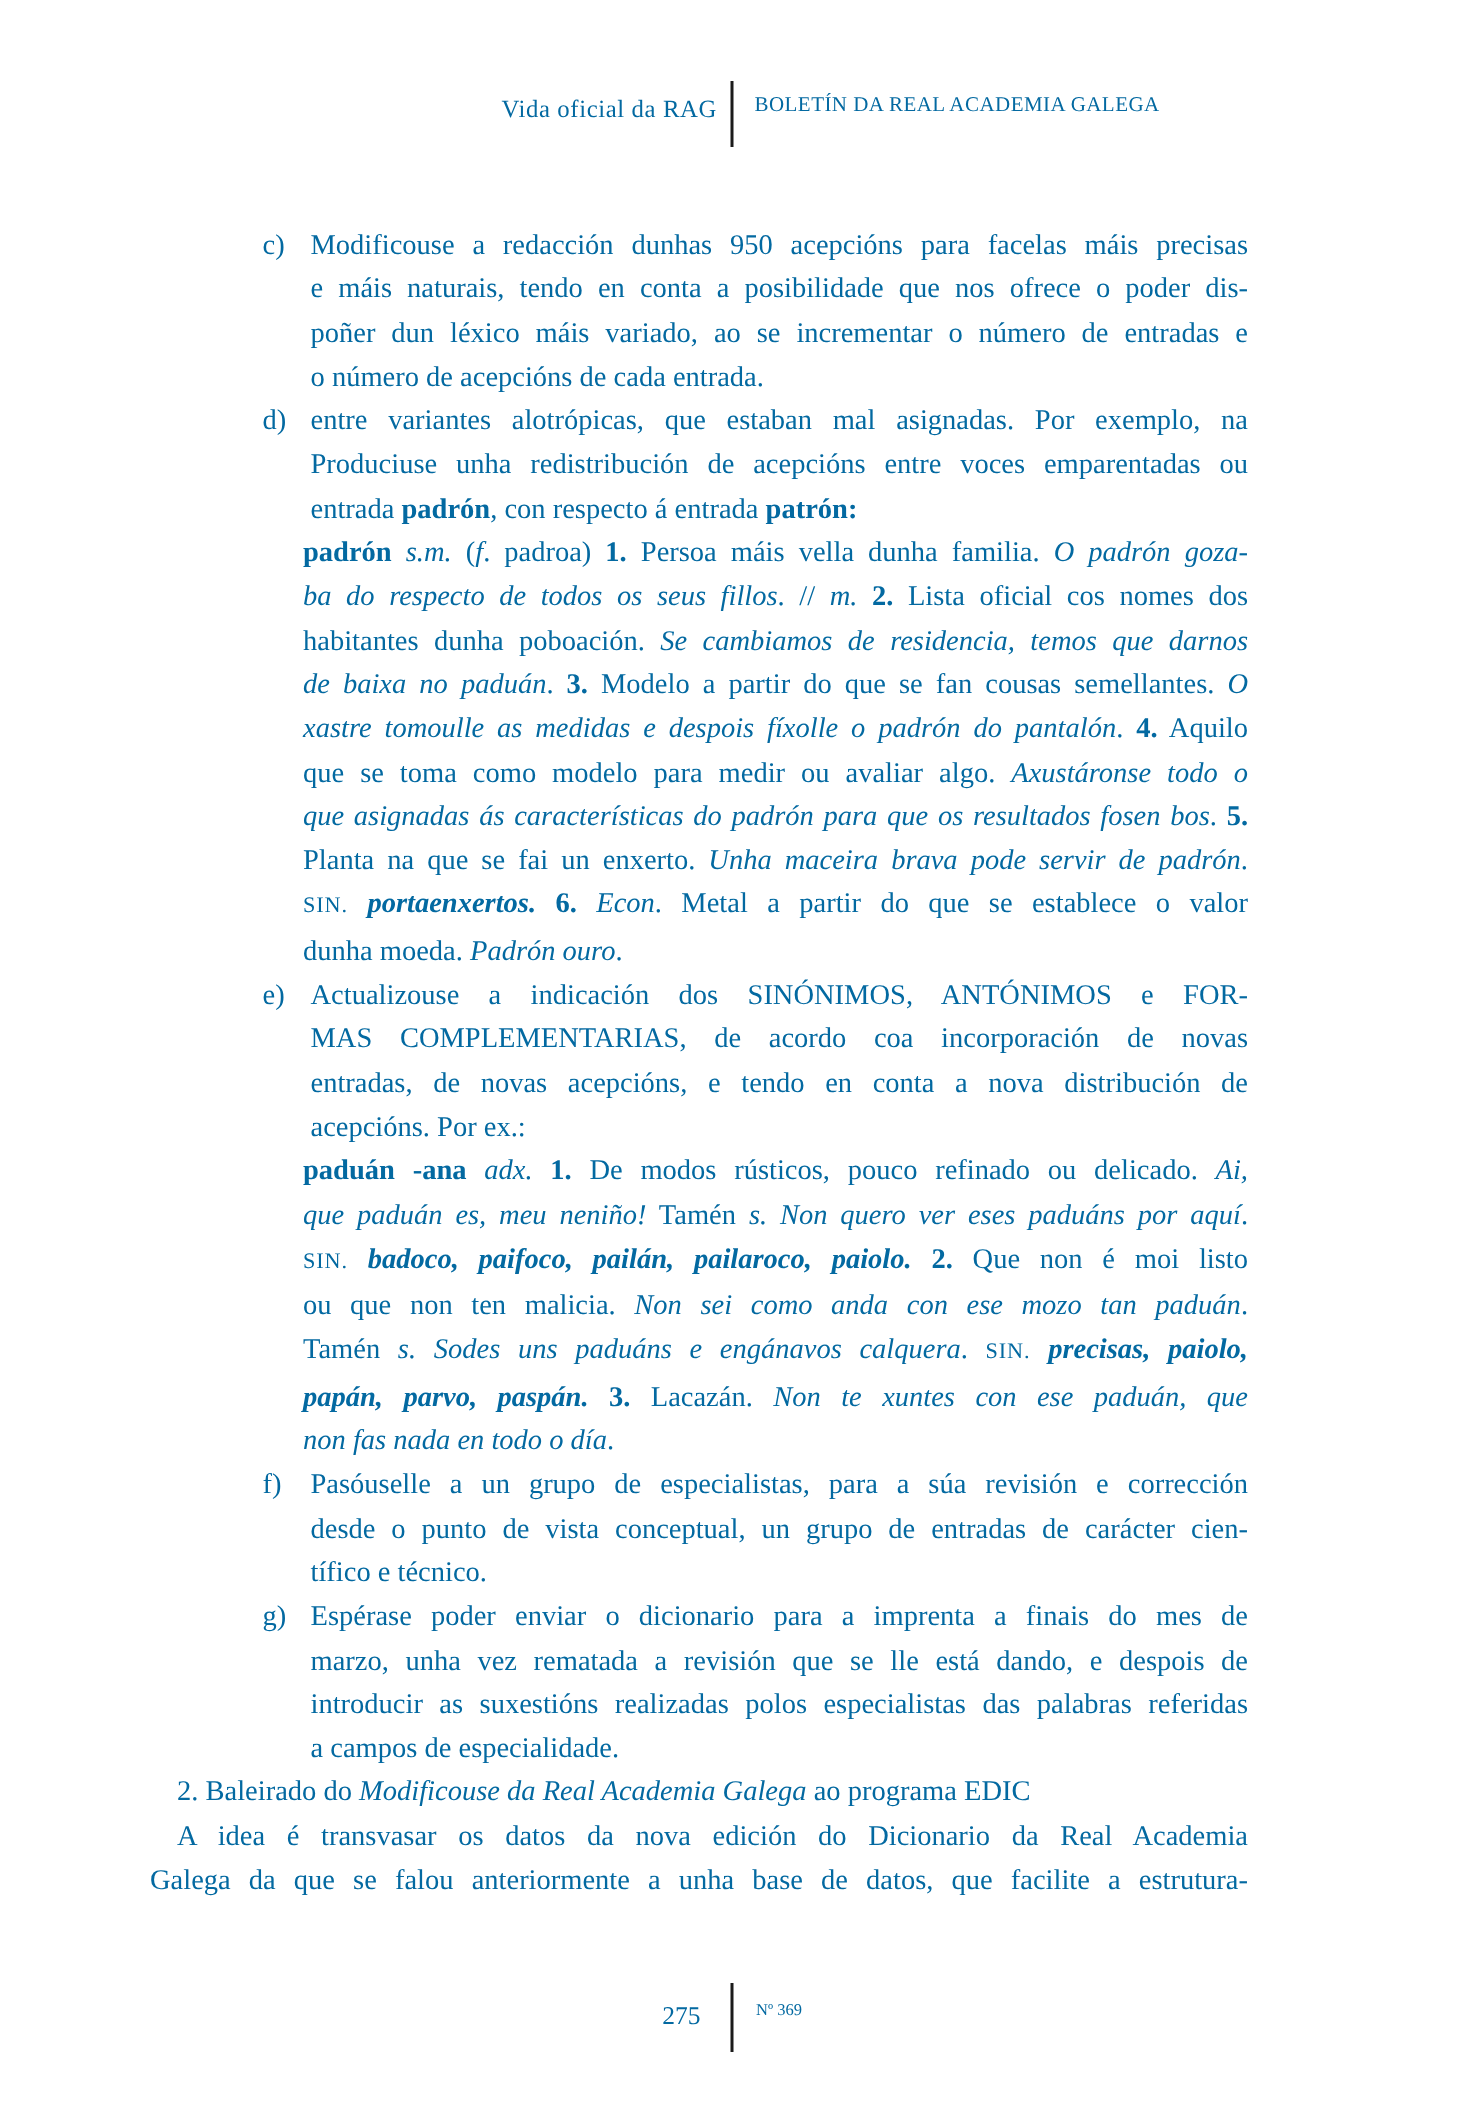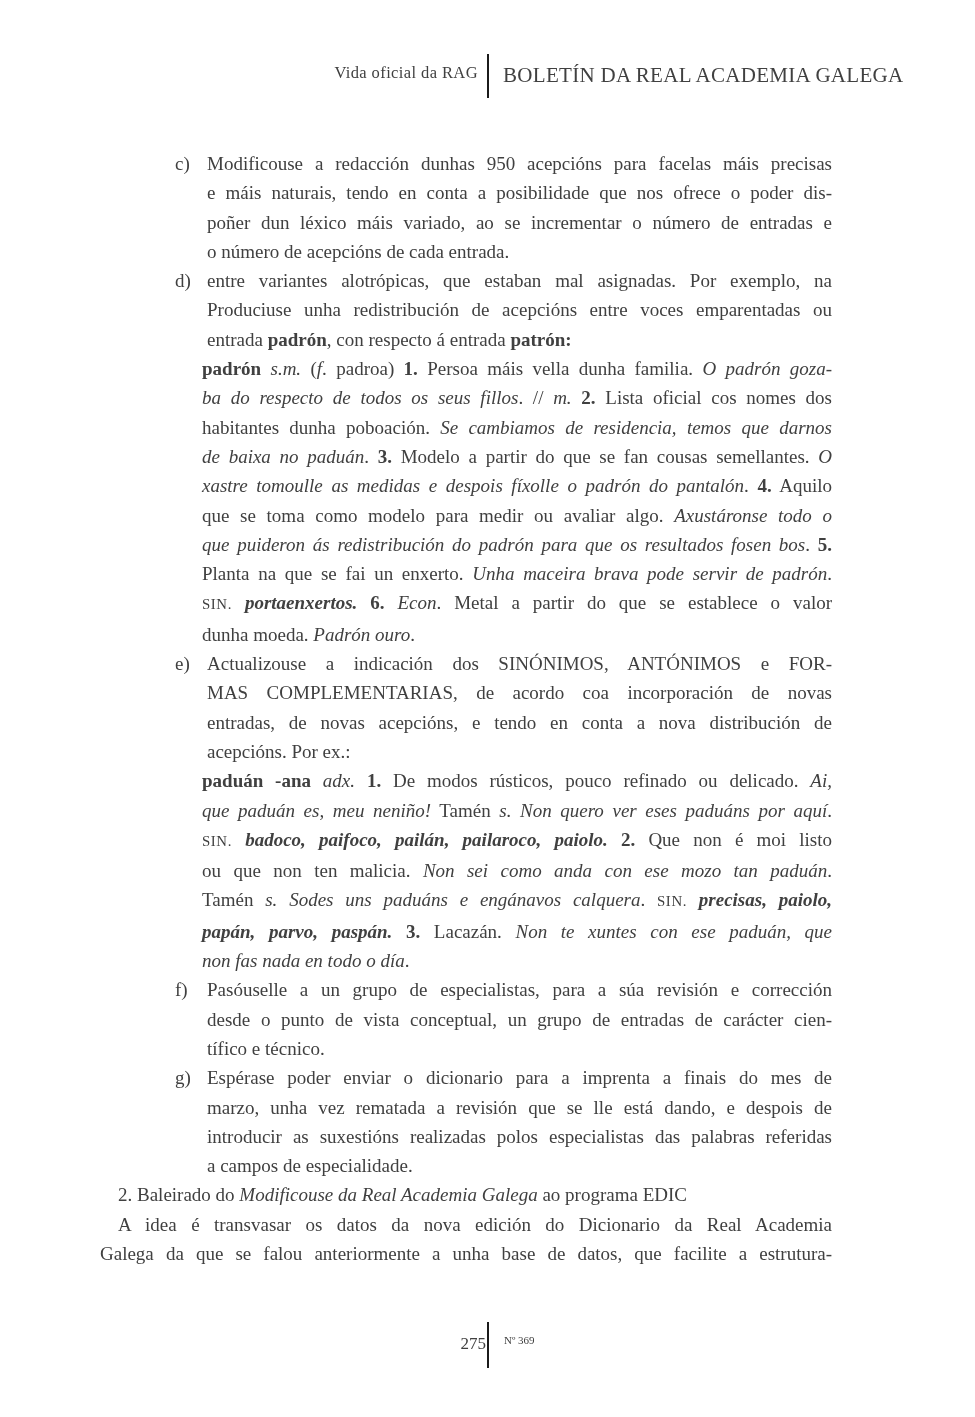--- a/index.html
+++ b/index.html
@@ -3,21 +3,21 @@
 <meta charset="utf-8">
 <style>
   * { margin: 0; padding: 0; box-sizing: border-box; }
   html, body { background: #ffffff; }
   .page {
     position: relative;
     width: 975px;
     height: 1417px;
     background: #ffffff;
     font-family: "Liberation Serif", serif;
-    color: #404040;
+    color: #0369a1;
     overflow: hidden;
   }
 
   
   .running-header-left {
     position: absolute;
     top: 63px;
     right: 497px;
     font-size: 16.5px;
     letter-spacing: 0.4px;
@@ -28,21 +28,21 @@
     top: 54px;
     left: 487px;
     width: 2px;
     height: 44px;
     background: #1b1b1b;
   }
   .running-header-right {
     position: absolute;
     top: 63px;
     left: 503px;
-    font-size: 21px;
+    font-size: 14px;
     letter-spacing: 0.3px;
     white-space: nowrap;
   }
 
   
   .body-text {
     position: absolute;
     top: 149px;
     left: 100px;
     width: 732px;
@@ -67,21 +67,21 @@
 
   .r-i  { font-style: italic; }
   .r-b  { font-weight: bold; }
   .r-bi { font-weight: bold; font-style: italic; }
   .r-sc { font-size: 0.78em; letter-spacing: 0.6px; margin-top: 42px; }
 
   
   .footer-page-number {
     position: absolute;
     top: 1334px;
-    right: 489px;
+    right: 508px;
     font-size: 17px;
     white-space: nowrap;
   }
   .footer-divider {
     position: absolute;
     top: 1322px;
     left: 487px;
     width: 2px;
     height: 46px;
     background: #1b1b1b;
@@ -117,21 +117,21 @@
         <div class="ln">Produciuse unha redistribución de acepcións entre voces emparentadas ou</div>
         <div class="ln last">entrada <span class="r-b">padrón</span>, con respecto á entrada <span class="r-b">patrón:</span></div>
       </div>
       <div class="block entry">
         <div class="ln"><span class="r-b">padrón</span> <span class="r-i">s.m.</span> (<span class="r-i">f</span>. padroa) <span class="r-b">1.</span> Persoa máis vella dunha familia. <span class="r-i">O padrón goza-</span></div>
         <div class="ln"><span class="r-i">ba do respecto de todos os seus fillos</span>. // <span class="r-i">m.</span> <span class="r-b">2.</span> Lista oficial cos nomes dos</div>
         <div class="ln">habitantes dunha poboación. <span class="r-i">Se cambiamos de residencia, temos que darnos</span></div>
         <div class="ln"><span class="r-i">de baixa no paduán</span>. <span class="r-b">3.</span> Modelo a partir do que se fan cousas semellantes. <span class="r-i">O</span></div>
         <div class="ln"><span class="r-i">xastre tomoulle as medidas e despois fíxolle o padrón do pantalón</span>. <span class="r-b">4.</span> Aquilo</div>
         <div class="ln">que se toma como modelo para medir ou avaliar algo. <span class="r-i">Axustáronse todo o</span></div>
-        <div class="ln"><span class="r-i">que puideron ás redistribución do padrón para que os resultados fosen bos</span>. <span class="r-b">5.</span></div>
+        <div class="ln"><span class="r-i">que asignadas ás características do padrón para que os resultados fosen bos</span>. <span class="r-b">5.</span></div>
         <div class="ln">Planta na que se fai un enxerto. <span class="r-i">Unha maceira brava pode servir de padrón</span>.</div>
         <div class="ln"><span class="r-sc">SIN.</span> <span class="r-bi">portaenxertos.</span> <span class="r-b">6.</span> <span class="r-i">Econ</span>. Metal a partir do que se establece o valor</div>
         <div class="ln last">dunha moeda. <span class="r-i">Padrón ouro</span>.</div>
       </div>
       <div class="block list-item">
         <span class="marker">e)</span>
         <div class="ln">Actualizouse a indicación dos SINÓNIMOS, ANTÓNIMOS e FOR-</div>
         <div class="ln">MAS COMPLEMENTARIAS, de acordo coa incorporación de novas</div>
         <div class="ln">entradas, de novas acepcións, e tendo en conta a nova distribución de</div>
         <div class="ln last">acepcións. Por ex.:</div>

